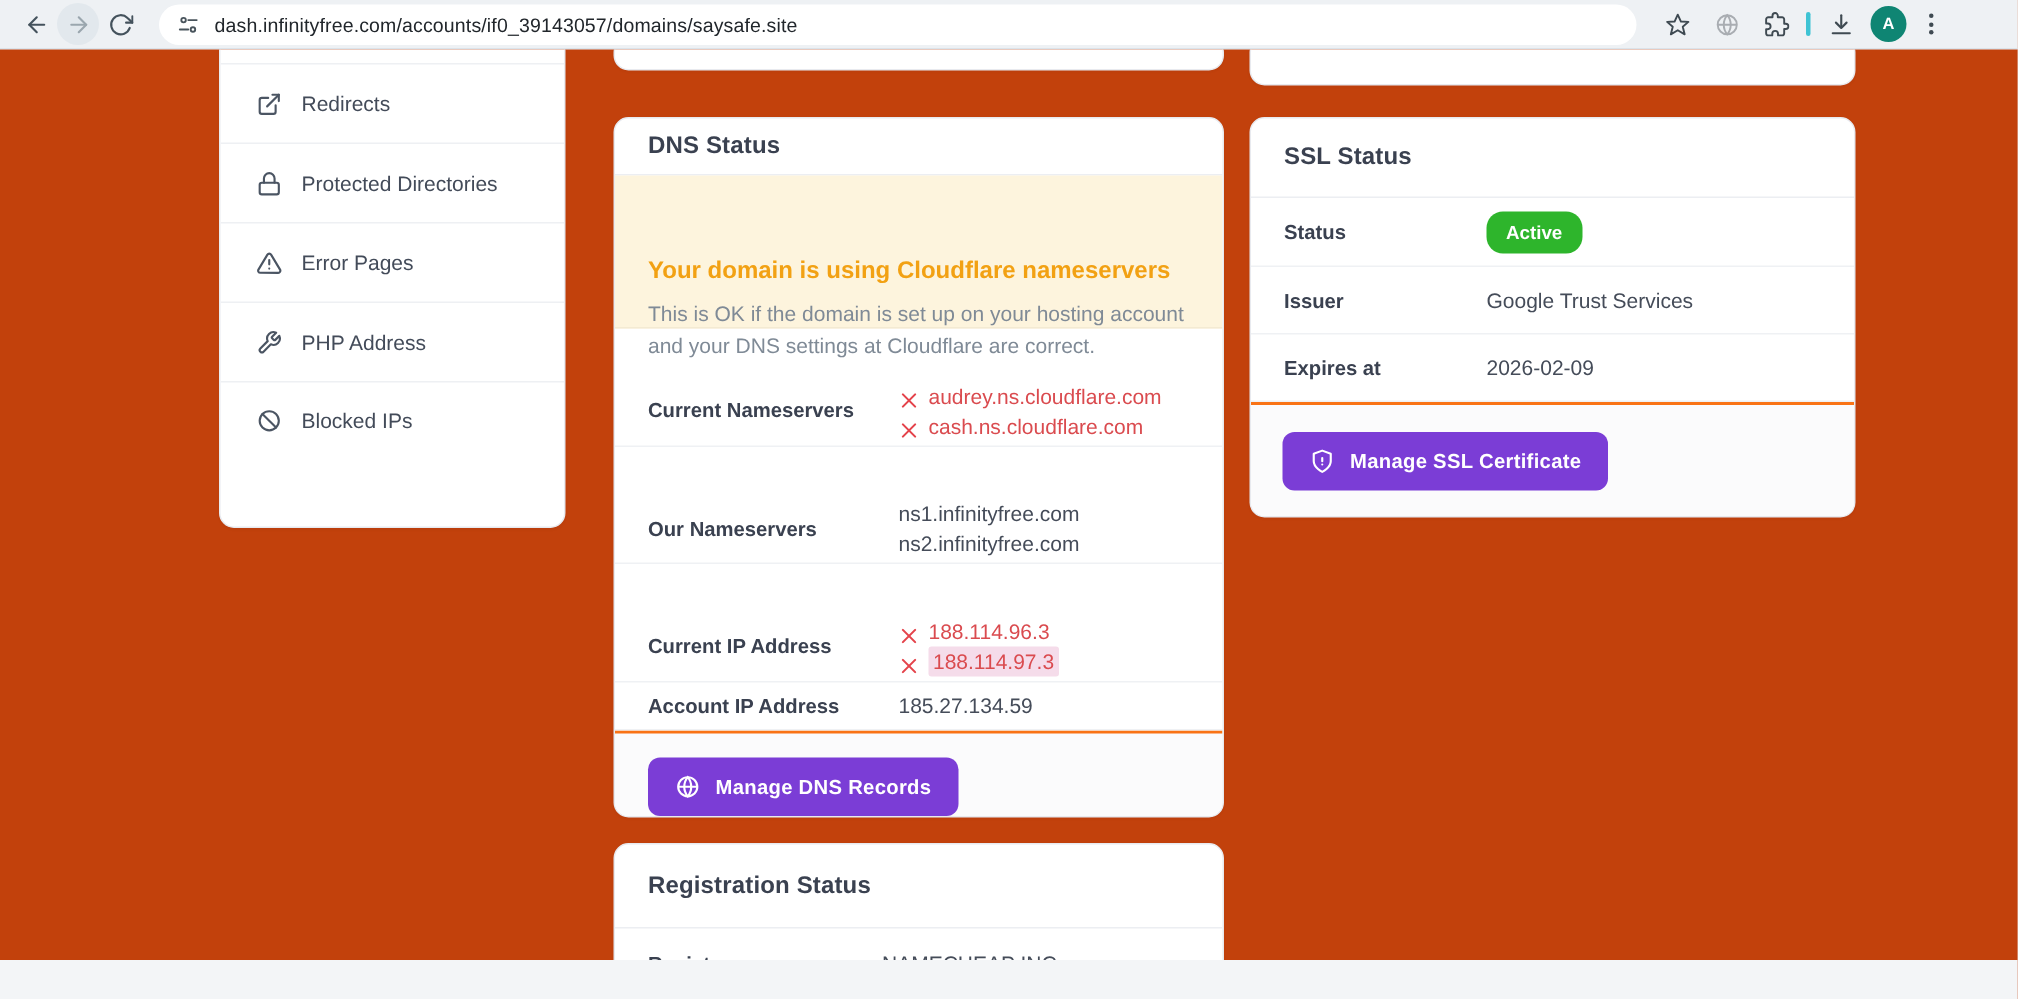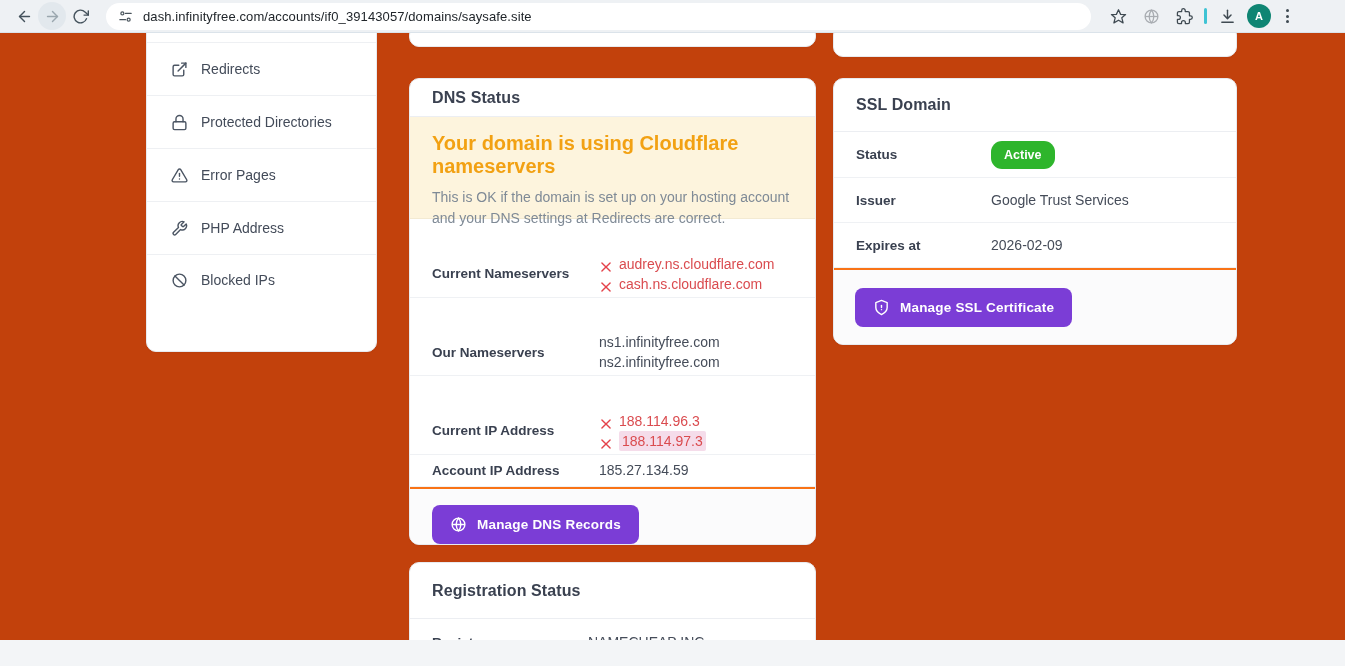--- a/index.html
+++ b/index.html
@@ -47,21 +47,21 @@
   .card-title { font-size:16px; font-weight:600; color:#3a4150; letter-spacing:.1px; }
   .crow { position:relative; display:flex; align-items:center; border-bottom:1px solid #eff1f4; }
   .crow .row-label { position:absolute; left:22px; font-size:13.5px; font-weight:bold; color:#3a4150; }
   .crow .row-value { position:absolute; font-size:14px; color:#454c59; line-height:20px; }
   .h65 { height:65px;margin-top:32px; } .h45 { height:45px; } .h46 { height:46px; } .h47 { height:47px; }
   .dns .row-value { left:189px; }
   .ssl .row-value { left:157px; }
   .reg .row-value { left:178px; }
 
   .warn { background:#fdf4dd; padding:15px 24px 14px 22px; border-bottom:1px solid #f3ead2; height:102px; }
-  .warn-title { color:#f2a113; font-weight:bold; font-size:20px; margin-bottom:9px; }
+  .warn-title { color:#f2a113; font-weight:bold; font-size:16px; margin-bottom:9px;margin-top:40px; }
   .warn-body { color:#7f8a96; font-size:14px; line-height:21px; max-width:365px; }
 
   .err-line { display:flex; align-items:flex-end; gap:6px; color:#da4b4f; }
   .x-icon { display:flex; color:#e4434b; }
   .x-icon svg { width:14px; height:14px; }
   .hl { background:#f5dcea; padding:0 3px; border-radius:2px; }
 
   .card-footer { background:#fbfbfc; border-top:2px solid #f97316; flex:1; }
   .btn-purple { display:inline-flex; align-items:center; gap:10px; background:#7b3dd6; color:#fff; border:none; border-radius:8px; height:39px; padding:0 18px; font-family:inherit; font-size:13.5px; font-weight:bold; cursor:pointer; letter-spacing:.2px; }
   .btn-purple svg { width:17px; height:17px; }
@@ -205,21 +205,21 @@
 
   </nav>
 
   <section class="card dns-card dns">
     <div class="card-header">
       <h2 class="card-title">DNS Status</h2>
     </div>
 
     <div class="warn">
       <div class="warn-title">Your domain is using Cloudflare nameservers</div>
-      <div class="warn-body">This is OK if the domain is set up on your hosting account and your DNS settings at Redirects are correct.</div>
+      <div class="warn-body">This is OK if the domain is set up on your hosting account and your DNS settings at Cloudflare are correct.</div>
     </div>
 
     <div class="crow h65">
       <span class="row-label">Current Nameservers</span>
       <div class="row-value">
         <div class="err-line">
           <span class="x-icon">
               <svg viewBox="0 0 24 24" fill="none" stroke="currentColor" stroke-width="2.4" stroke-linecap="round">
                 <line x1="5" y1="5" x2="19" y2="19"></line>
                 <line x1="19" y1="5" x2="5" y2="19"></line>
@@ -283,21 +283,21 @@
             <path d="M3 12h18"></path>
             <path d="M12 3a14 14 0 0 1 0 18a14 14 0 0 1 0-18z"></path>
           </svg>
         <span>Manage DNS Records</span>
       </button>
     </div>
   </section>
 
   <section class="card ssl-card ssl">
     <div class="card-header">
-      <h2 class="card-title">SSL Domain</h2>
+      <h2 class="card-title">SSL Status</h2>
     </div>
 
     <div class="crow h46">
       <span class="row-label">Status</span>
       <div class="row-value">
         <span class="badge">Active</span>
       </div>
     </div>
 
     <div class="crow h45">

